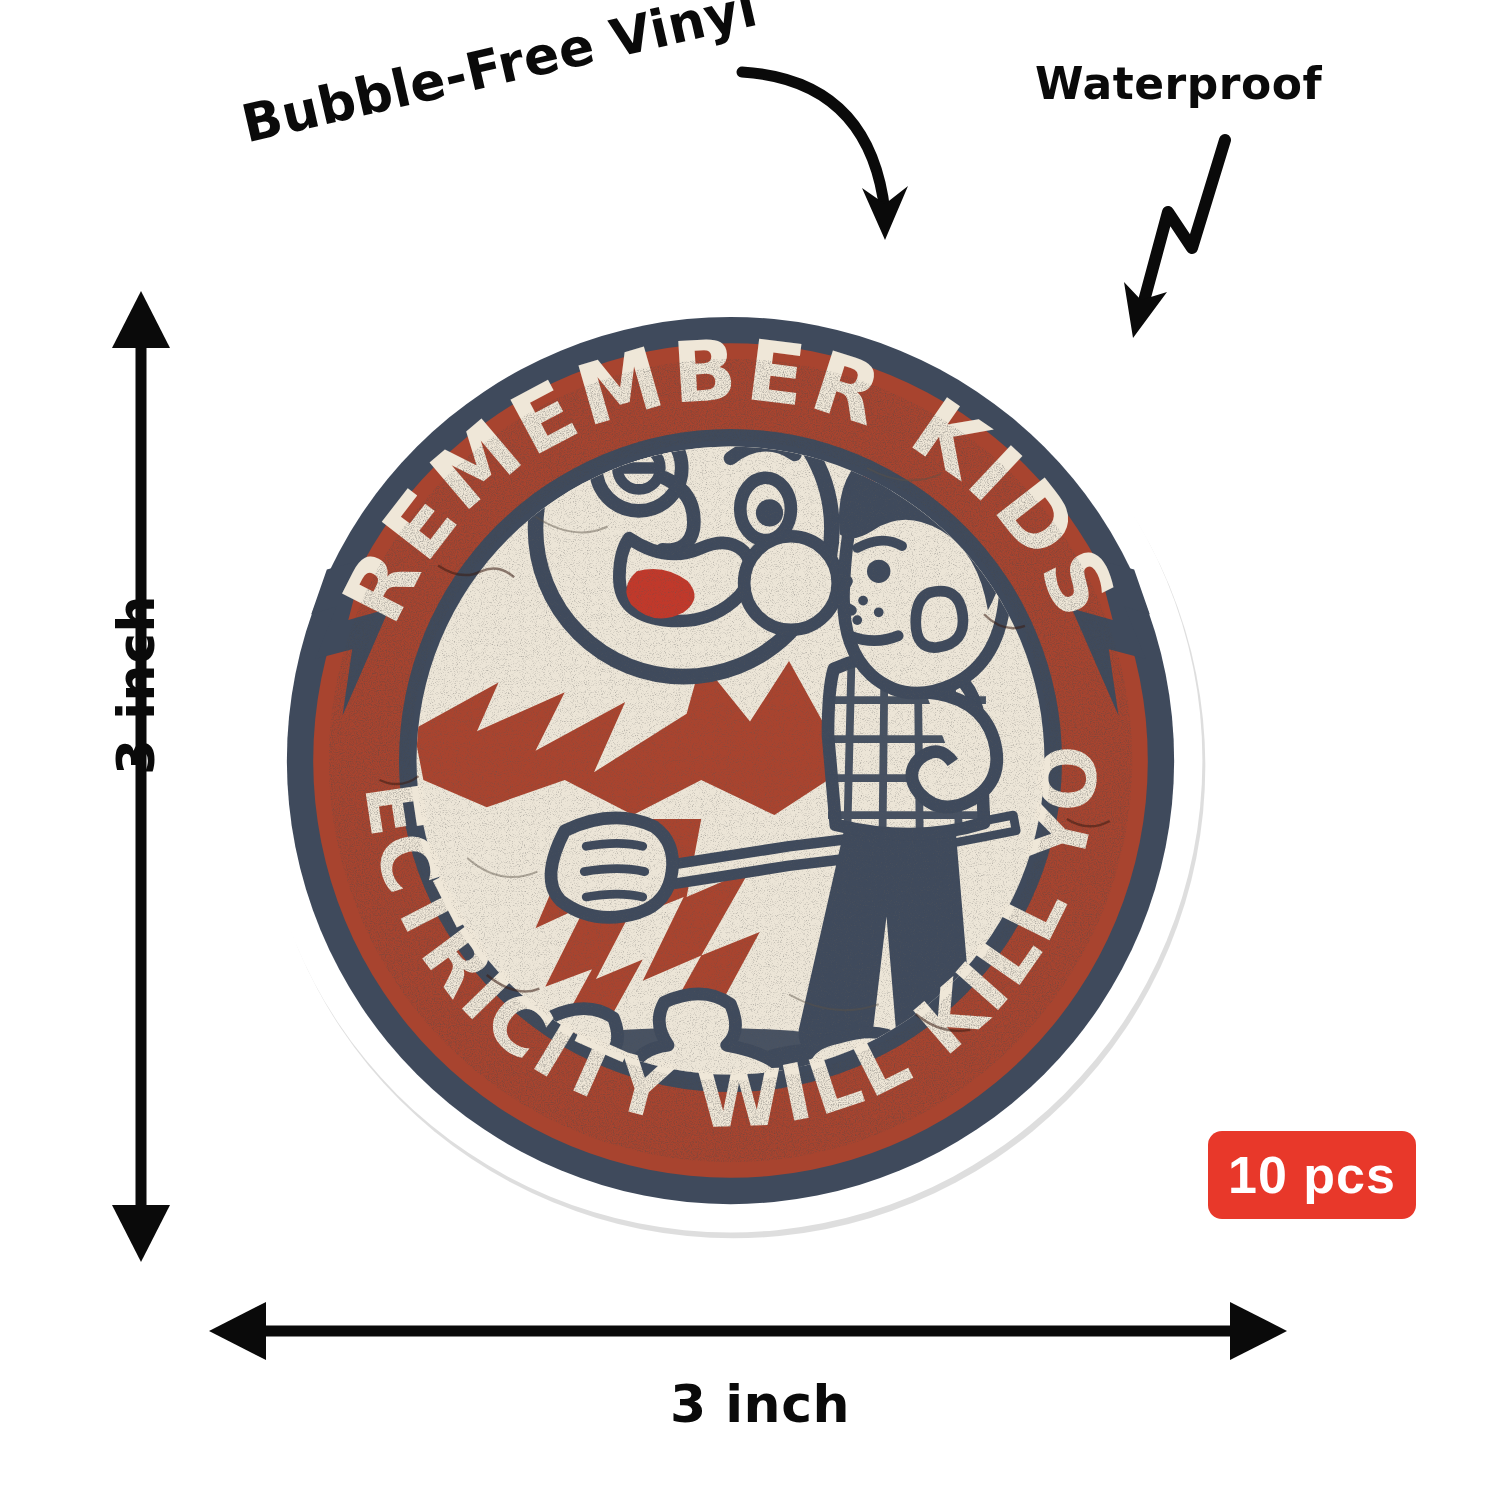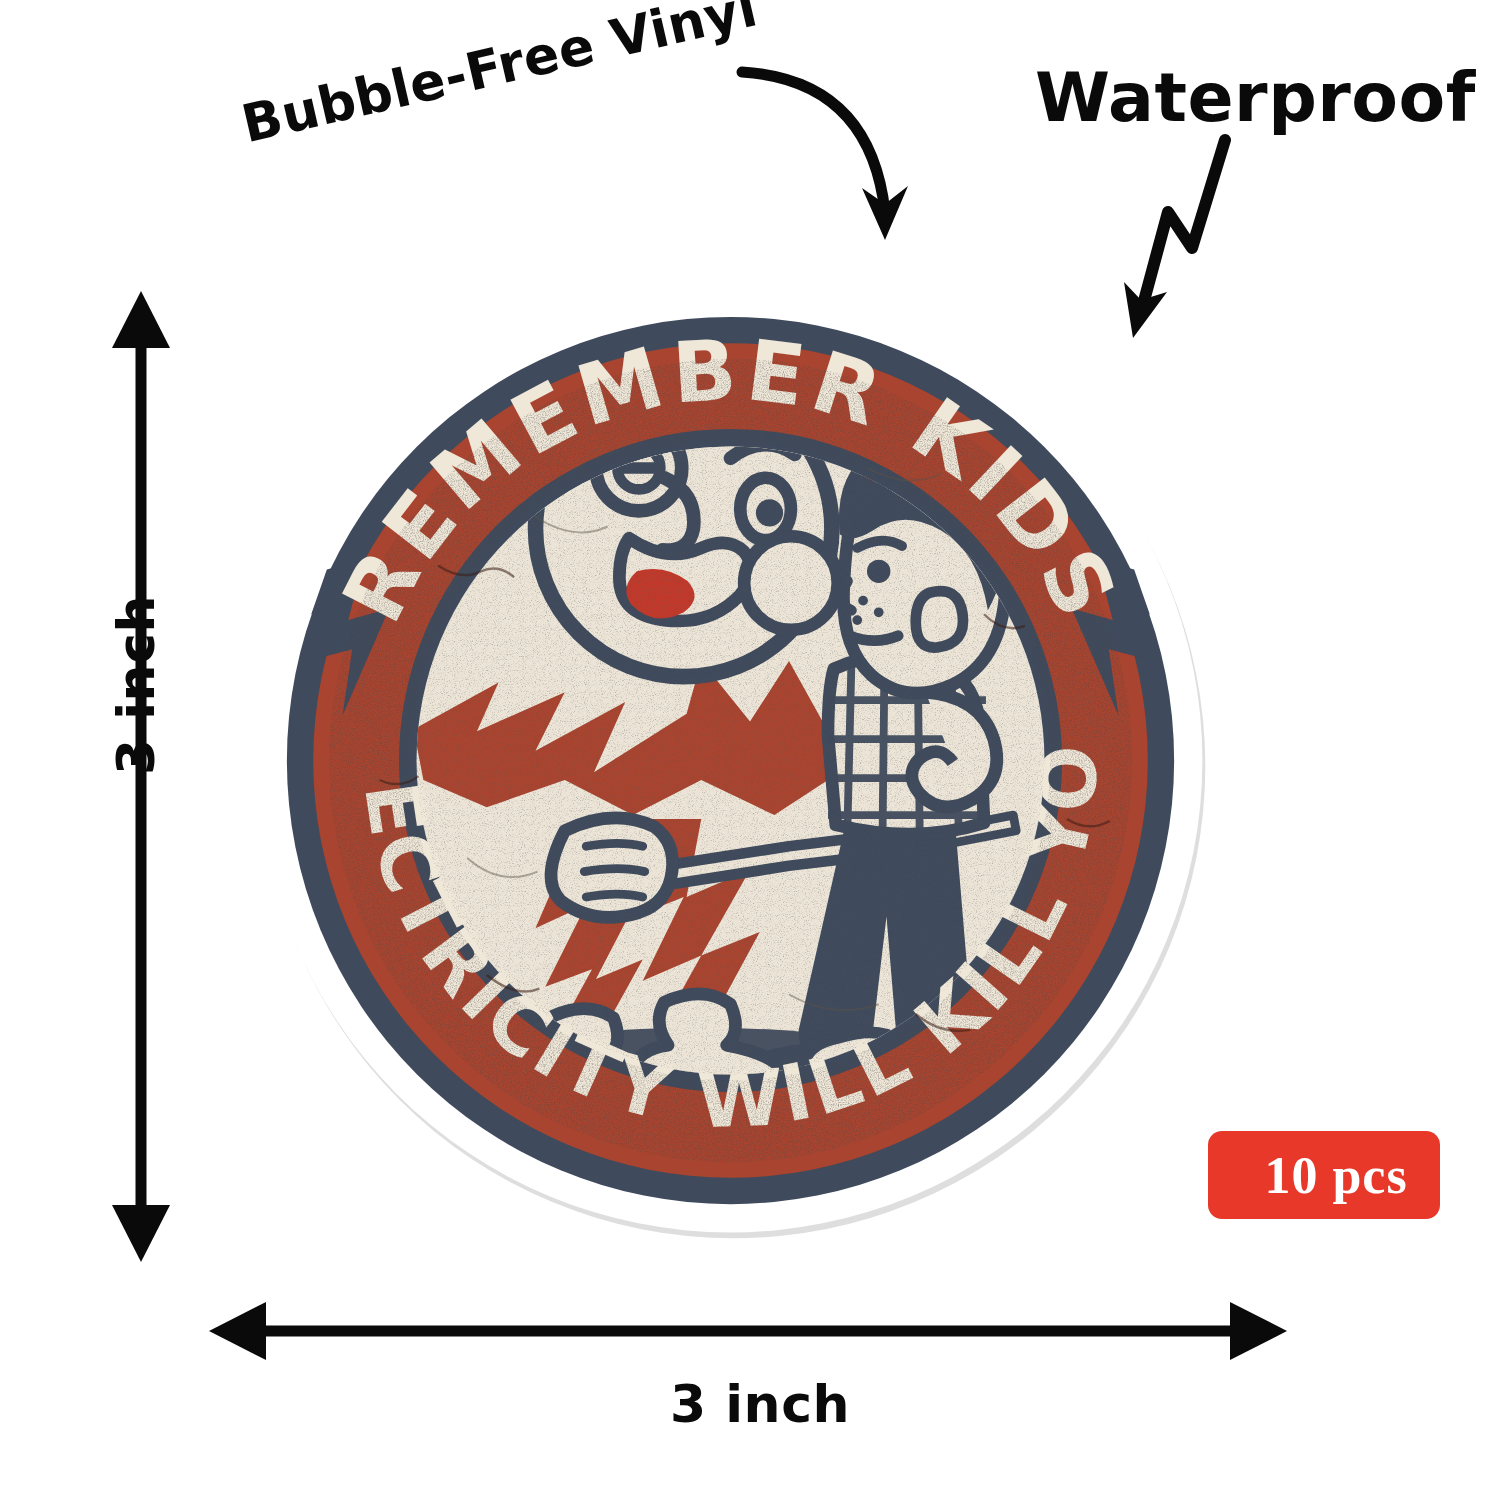--- a/index.html
+++ b/index.html
@@ -36,21 +36,21 @@
     left: 243px;
     top: 95px;
     font-size: 52px;
     transform: rotate(-13deg);
     transform-origin: left center;
   }
 
   #label-waterproof {
     left: 1035px;
     top: 58px;
-    font-size: 68px;
+    font-size: 44px;
   }
 
   #label-height {
     left: 46px;
     top: 655px;
     font-size: 52px;
     transform: rotate(-90deg);
     transform-origin: center center;
   }
 
@@ -68,23 +68,22 @@
     width: 208px;
     height: 88px;
     background: #e8382a;
     border-radius: 14px;
     display: flex;
     align-items: center;
     justify-content: center;
     color: #ffffff;
     font-size: 52px;
     font-weight: 700;
-    font-family: Liberation Serif, serif;
+    font-family: Liberation Sans, sans-serif;
     letter-spacing: 1px;
-    padding-left: 24px;
   }
 
   
   .overlay {
     position: absolute;
     left: 0;
     top: 0;
     width: 1500px;
     height: 1500px;
     pointer-events: none;

